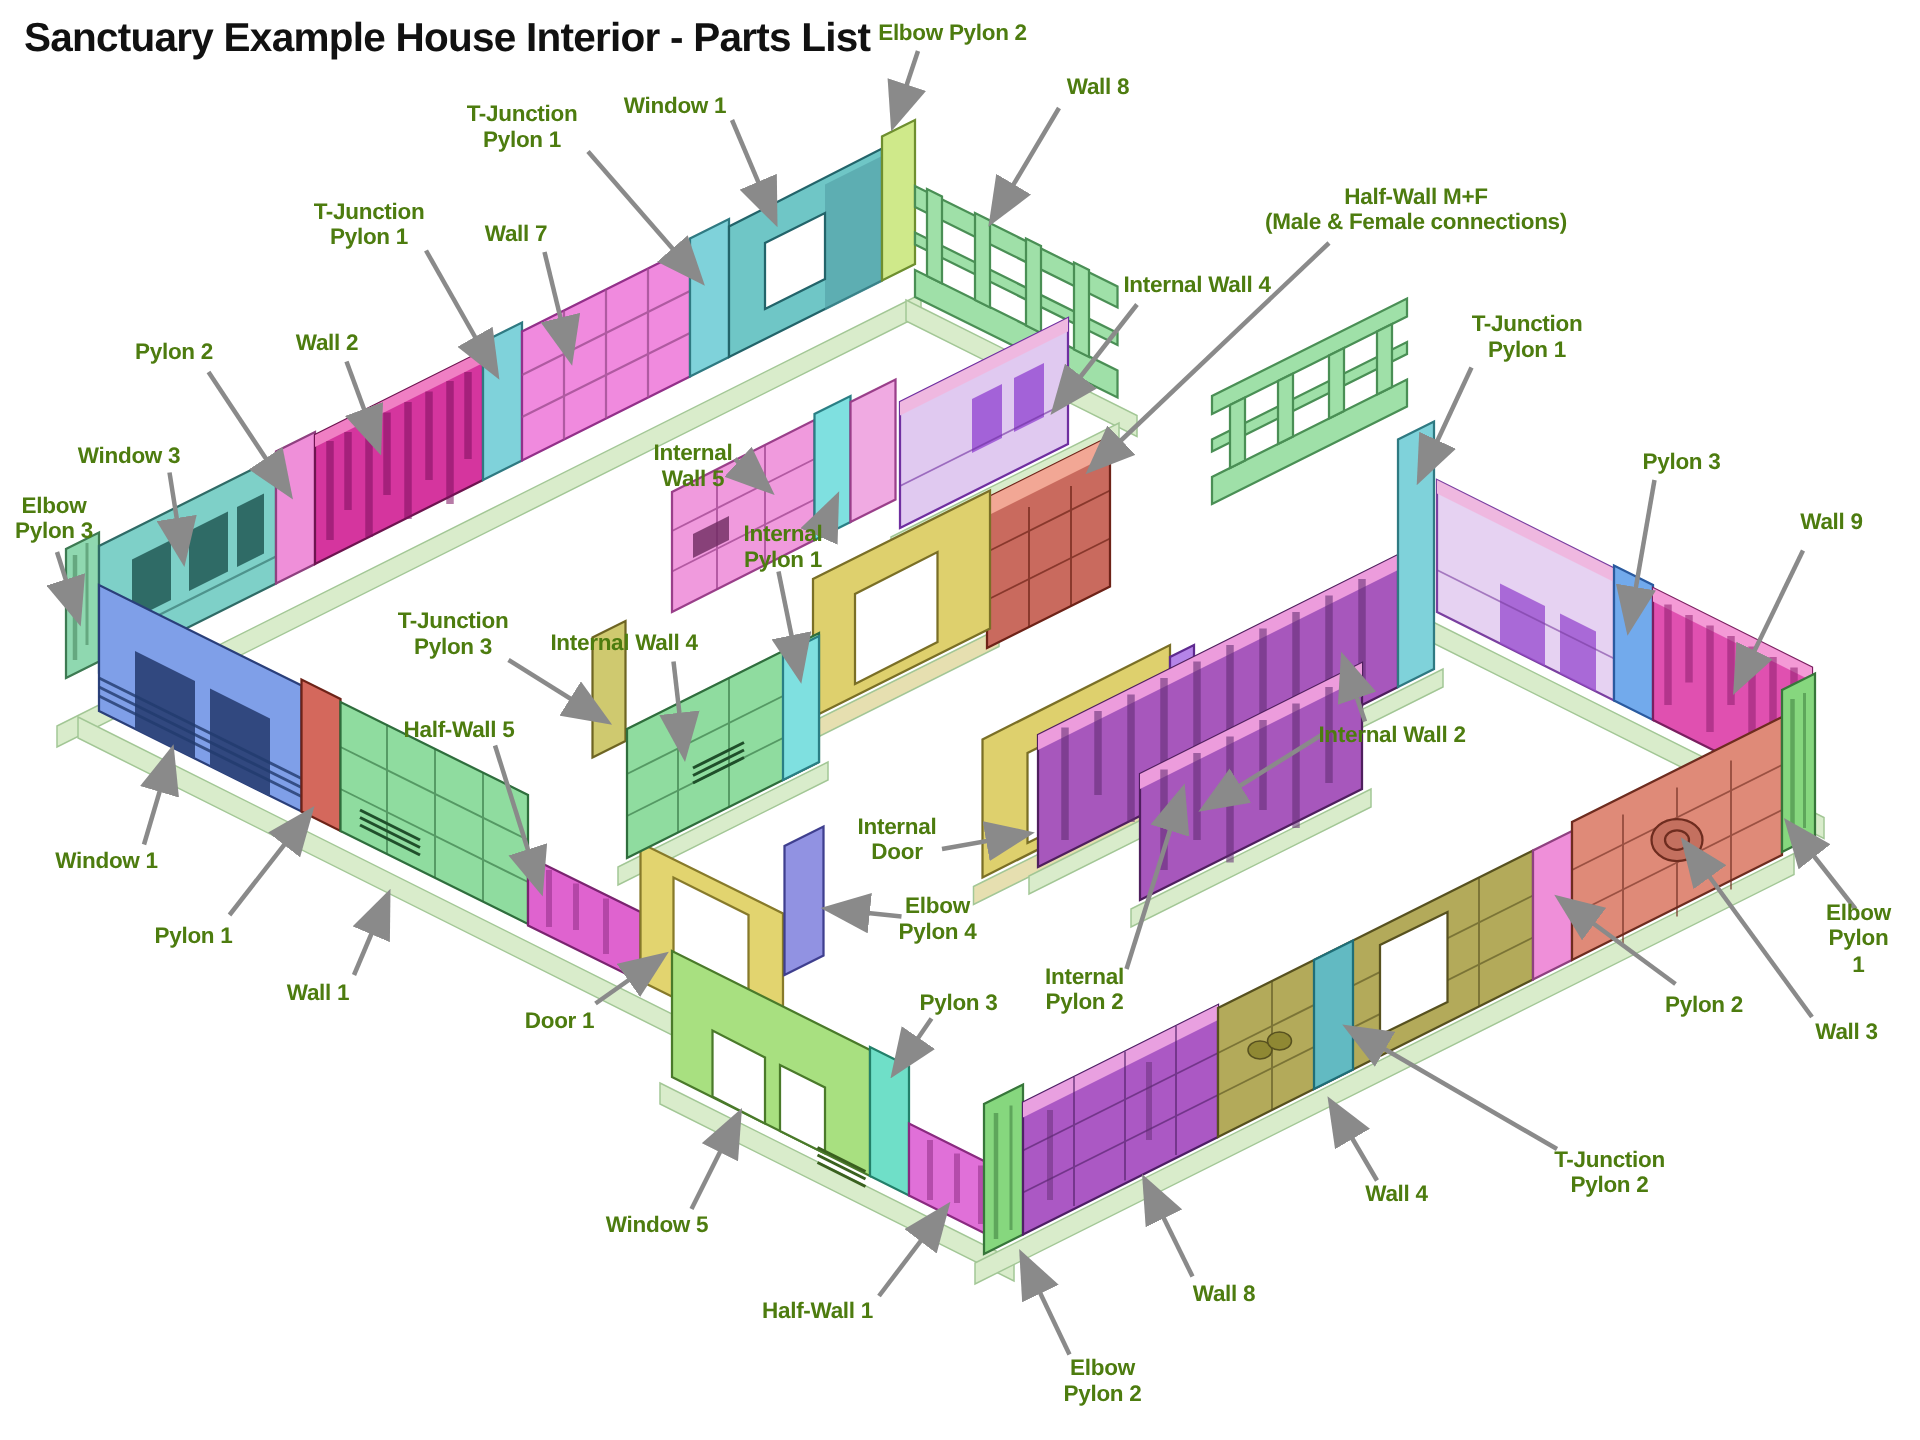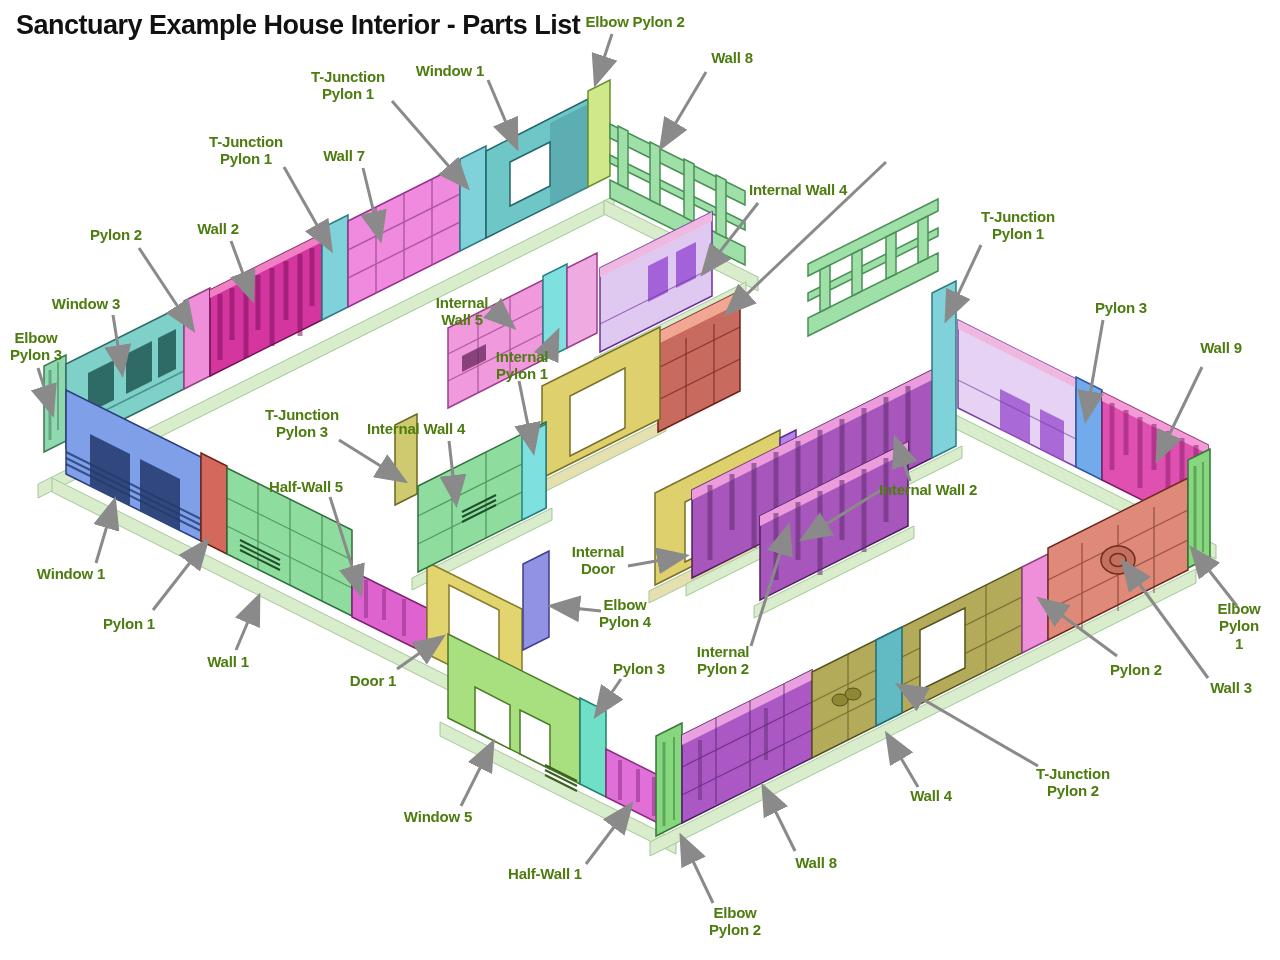--- a/index.html
+++ b/index.html
@@ -404,20 +404,22 @@
 <h1 id="title">Sanctuary Example House Interior - Parts List</h1>
 
 <div class="lbl" style="left:635px;top:22px">Elbow Pylon 2</div>
 <div class="lbl" style="left:732px;top:58px">Wall 8</div>
 <div class="lbl" style="left:450px;top:71px">Window 1</div>
 <div class="lbl" style="left:348px;top:85px">T-Junction
 Pylon 1</div>
 <div class="lbl" style="left:246px;top:150px">T-Junction
 Pylon 1</div>
 <div class="lbl" style="left:344px;top:156px">Wall 7</div>
+<div class="lbl" style="left:944px;top:140px">Half-Wall M+F
+(Male &amp; Female connections)</div>
 <div class="lbl" style="left:798px;top:190px">Internal Wall 4</div>
 <div class="lbl" style="left:1018px;top:225px">T-Junction
 Pylon 1</div>
 <div class="lbl" style="left:116px;top:235px">Pylon 2</div>
 <div class="lbl" style="left:218px;top:229px">Wall 2</div>
 <div class="lbl" style="left:86px;top:304px">Window 3</div>
 <div class="lbl" style="left:36px;top:346px">Elbow
 Pylon 3</div>
 <div class="lbl" style="left:1121px;top:308px">Pylon 3</div>
 <div class="lbl" style="left:1221px;top:348px">Wall 9</div>
@@ -429,21 +431,21 @@
 Pylon 3</div>
 <div class="lbl" style="left:416px;top:429px">Internal Wall 4</div>
 <div class="lbl" style="left:306px;top:487px">Half-Wall 5</div>
 <div class="lbl" style="left:928px;top:490px">Internal Wall 2</div>
 <div class="lbl" style="left:71px;top:574px">Window 1</div>
 <div class="lbl" style="left:598px;top:560px">Internal
 Door</div>
 <div class="lbl" style="left:625px;top:613px">Elbow
 Pylon 4</div>
 <div class="lbl" style="left:129px;top:624px">Pylon 1</div>
-<div class="lbl" style="left:228px;top:662px">Wall 1</div>
+<div class="lbl" style="left:212px;top:662px">Wall 1</div>
 <div class="lbl" style="left:373px;top:681px">Door 1</div>
 <div class="lbl" style="left:723px;top:660px">Internal
 Pylon 2</div>
 <div class="lbl" style="left:639px;top:669px">Pylon 3</div>
 <div class="lbl" style="left:1239px;top:626px">Elbow
 Pylon 1</div>
 <div class="lbl" style="left:1136px;top:670px">Pylon 2</div>
 <div class="lbl" style="left:1231px;top:688px">Wall 3</div>
 <div class="lbl" style="left:438px;top:817px">Window 5</div>
 <div class="lbl" style="left:931px;top:796px">Wall 4</div>

